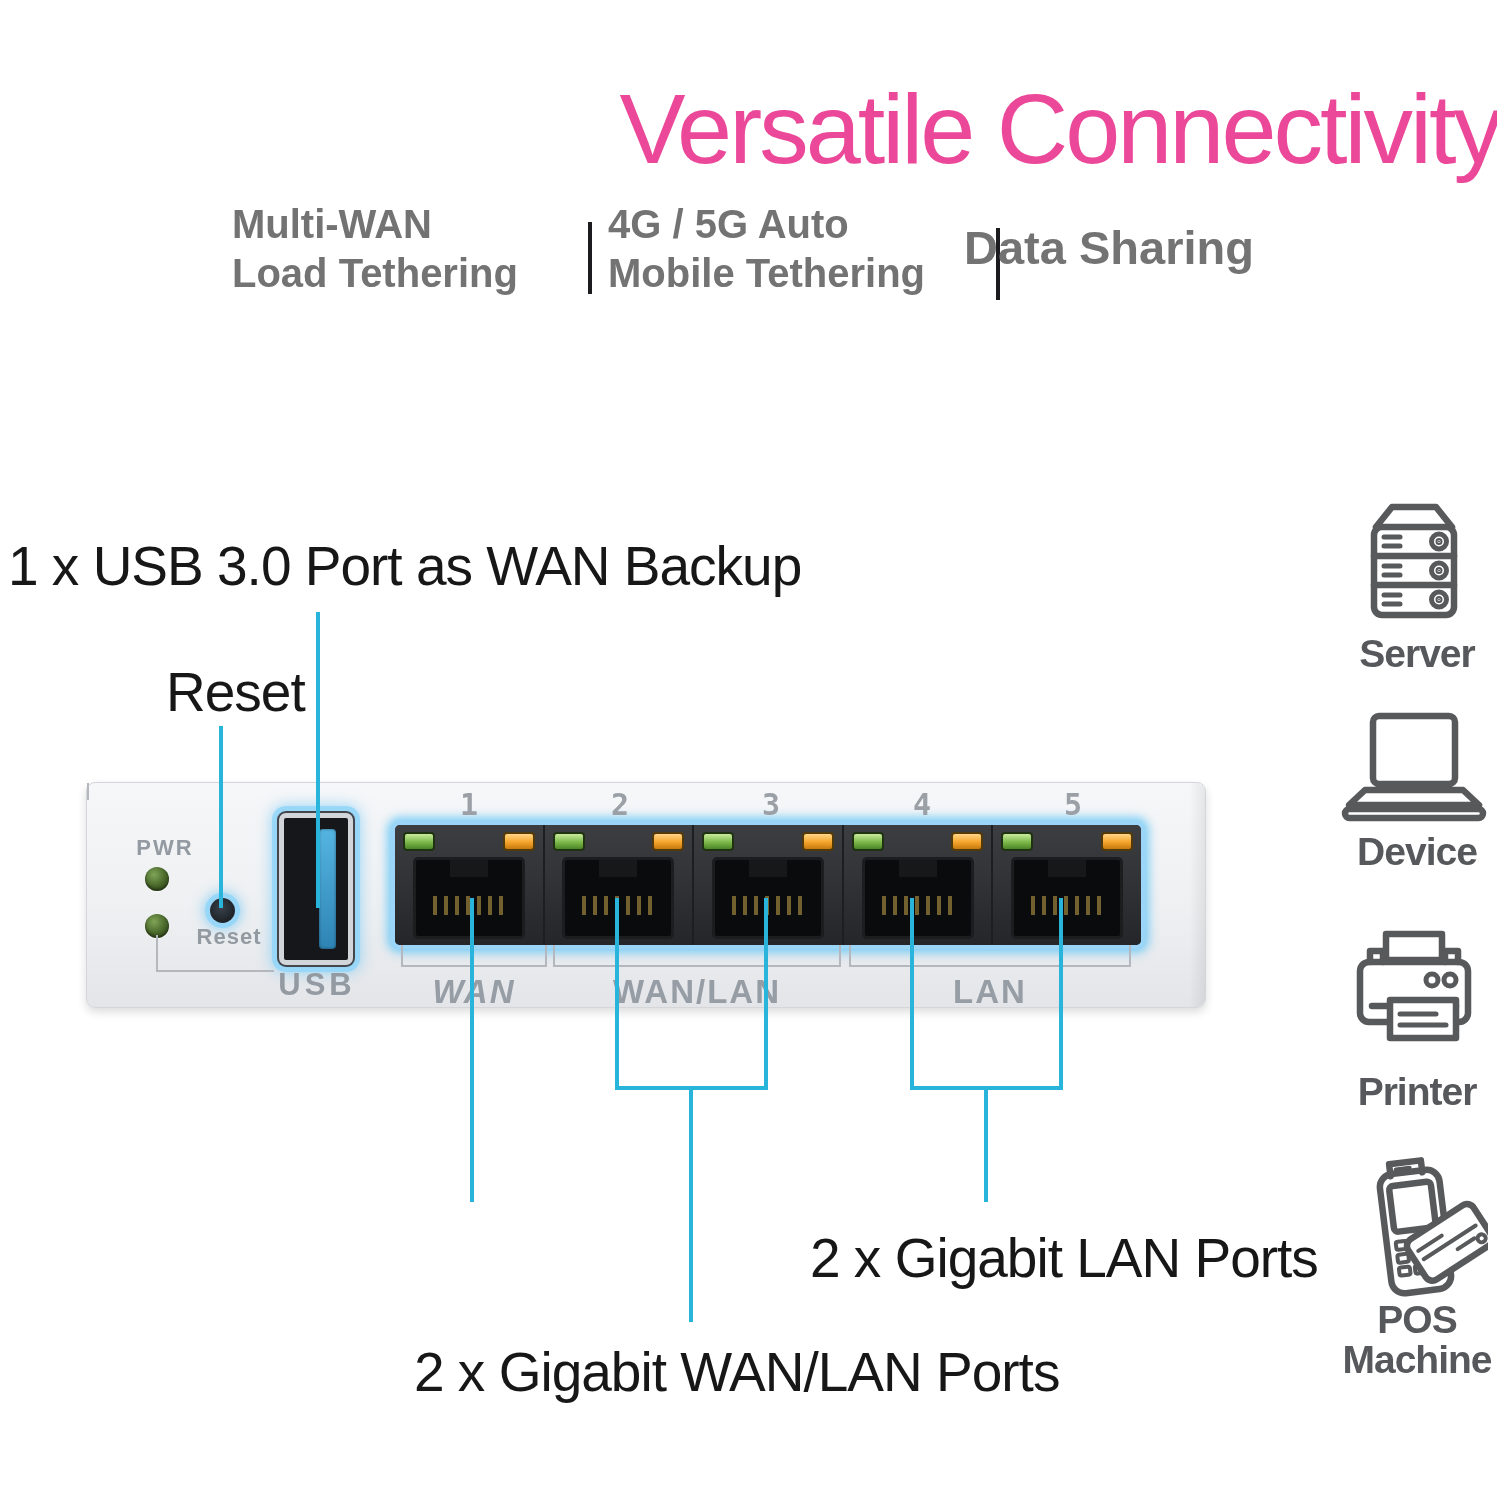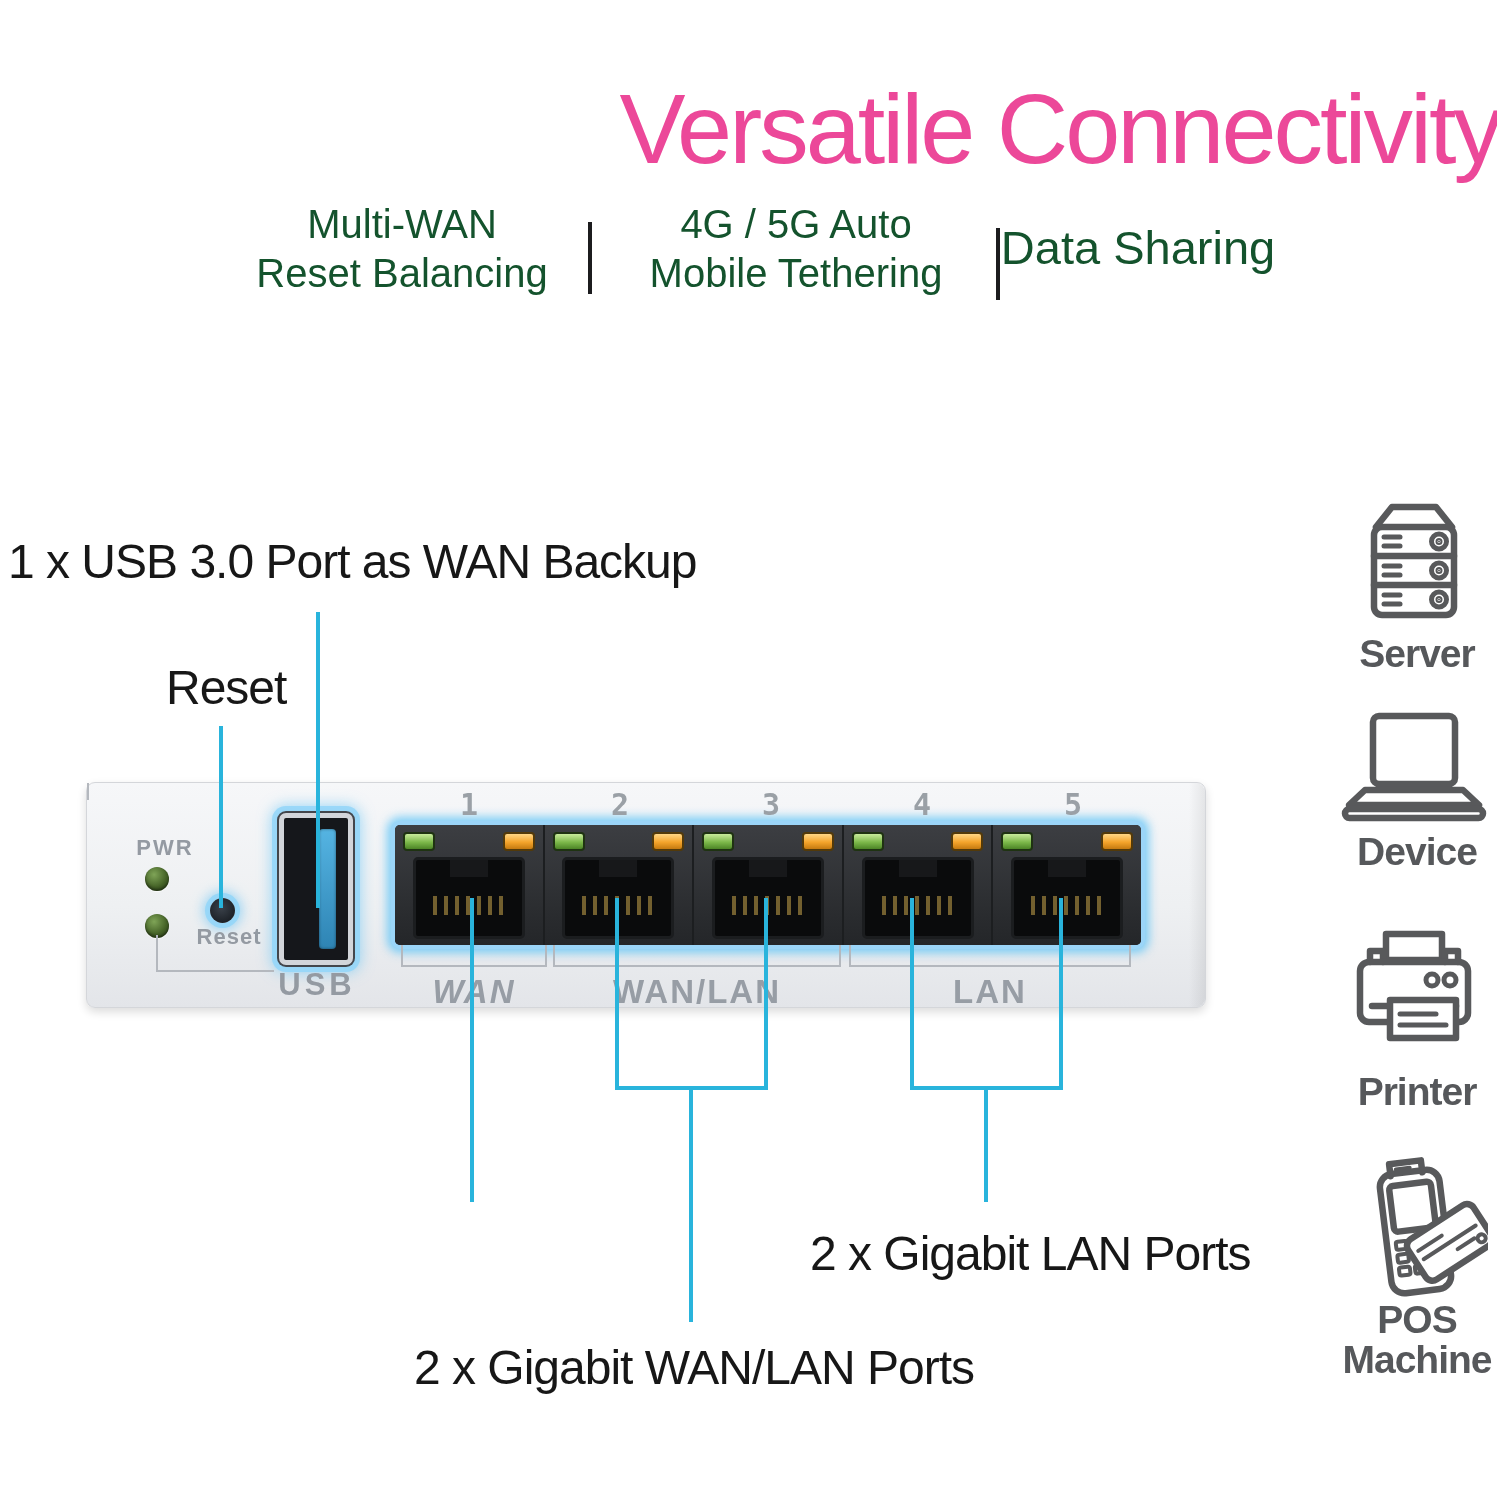--- a/index.html
+++ b/index.html
@@ -2,31 +2,31 @@
 <html><head>
 <meta charset="utf-8">
 <style>
   * { margin:0; padding:0; box-sizing:border-box; }
   body { background:#ffffff; font-family:"Liberation Sans", sans-serif; }
   #canvas { position:relative; width:1497px; height:1497px; background:#ffffff; overflow:hidden; }
 
   
   .title { position:absolute; left:100px; top:72px; width:1400px; text-align:right;
            font-size:99px; font-weight:400; letter-spacing:-3px; color:#ec4899; white-space:nowrap; }
-  .feature { position:absolute; text-align:center; color:#14532d; font-weight:400; }
+  .feature { position:absolute; color:#737373; font-weight:700; }
   .feature .l1, .feature .l2 { display:block; font-size:40px; line-height:49px; white-space:nowrap; }
   .feature-1 { left:232px; top:200px; width:340px; }
   .feature-2 { left:608px; top:200px; width:376px; }
   .feature-3 { left:964px; top:222px; width:348px; font-size:47px; line-height:52px; white-space:nowrap; }
   .vsep { position:absolute; width:4px; background:#1c1c1e; }
   .vsep-1 { left:588px; top:222px; height:72px; }
   .vsep-2 { left:996px; top:228px; height:72px; }
 
   
-  .callout { position:absolute; color:#171717; font-size:48px; font-weight:400; letter-spacing:-1px; white-space:nowrap; z-index:6; }
+  .callout { position:absolute; color:#171717; font-size:55px; font-weight:400; letter-spacing:-1px; white-space:nowrap; z-index:6; }
   .co-usb    { left:8px;   top:534px; }
   .co-reset  { left:166px; top:660px; }
   .co-wan    { left:154px; top:1226px; }
   .co-lan    { left:810px; top:1226px; }
   .co-wanlan { left:414px; top:1340px; }
 
   
   .cline { position:absolute; background:#29b4dc; z-index:4; }
   .v { width:4px; } .h { height:4px; }
 
@@ -98,21 +98,21 @@
   .ic { stroke:#58595b; fill:none; stroke-width:6.5; stroke-linejoin:round; stroke-linecap:round; }
 </style>
 </head>
 <body>
 
 <div id="canvas">
 
   <div class="title">Versatile Connectivity</div>
   <div class="feature feature-1">
     <span class="l1">Multi-WAN</span>
-    <span class="l2">Reset Balancing</span>
+    <span class="l2">Load Tethering</span>
   </div>
   <div class="vsep vsep-1"></div>
   <div class="feature feature-2">
     <span class="l1">4G / 5G Auto</span>
     <span class="l2">Mobile Tethering</span>
   </div>
   <div class="vsep vsep-2"></div>
   <div class="feature feature-3">Data Sharing</div>
 
   <div class="callout co-usb">1 x USB 3.0 Port as WAN Backup</div>

